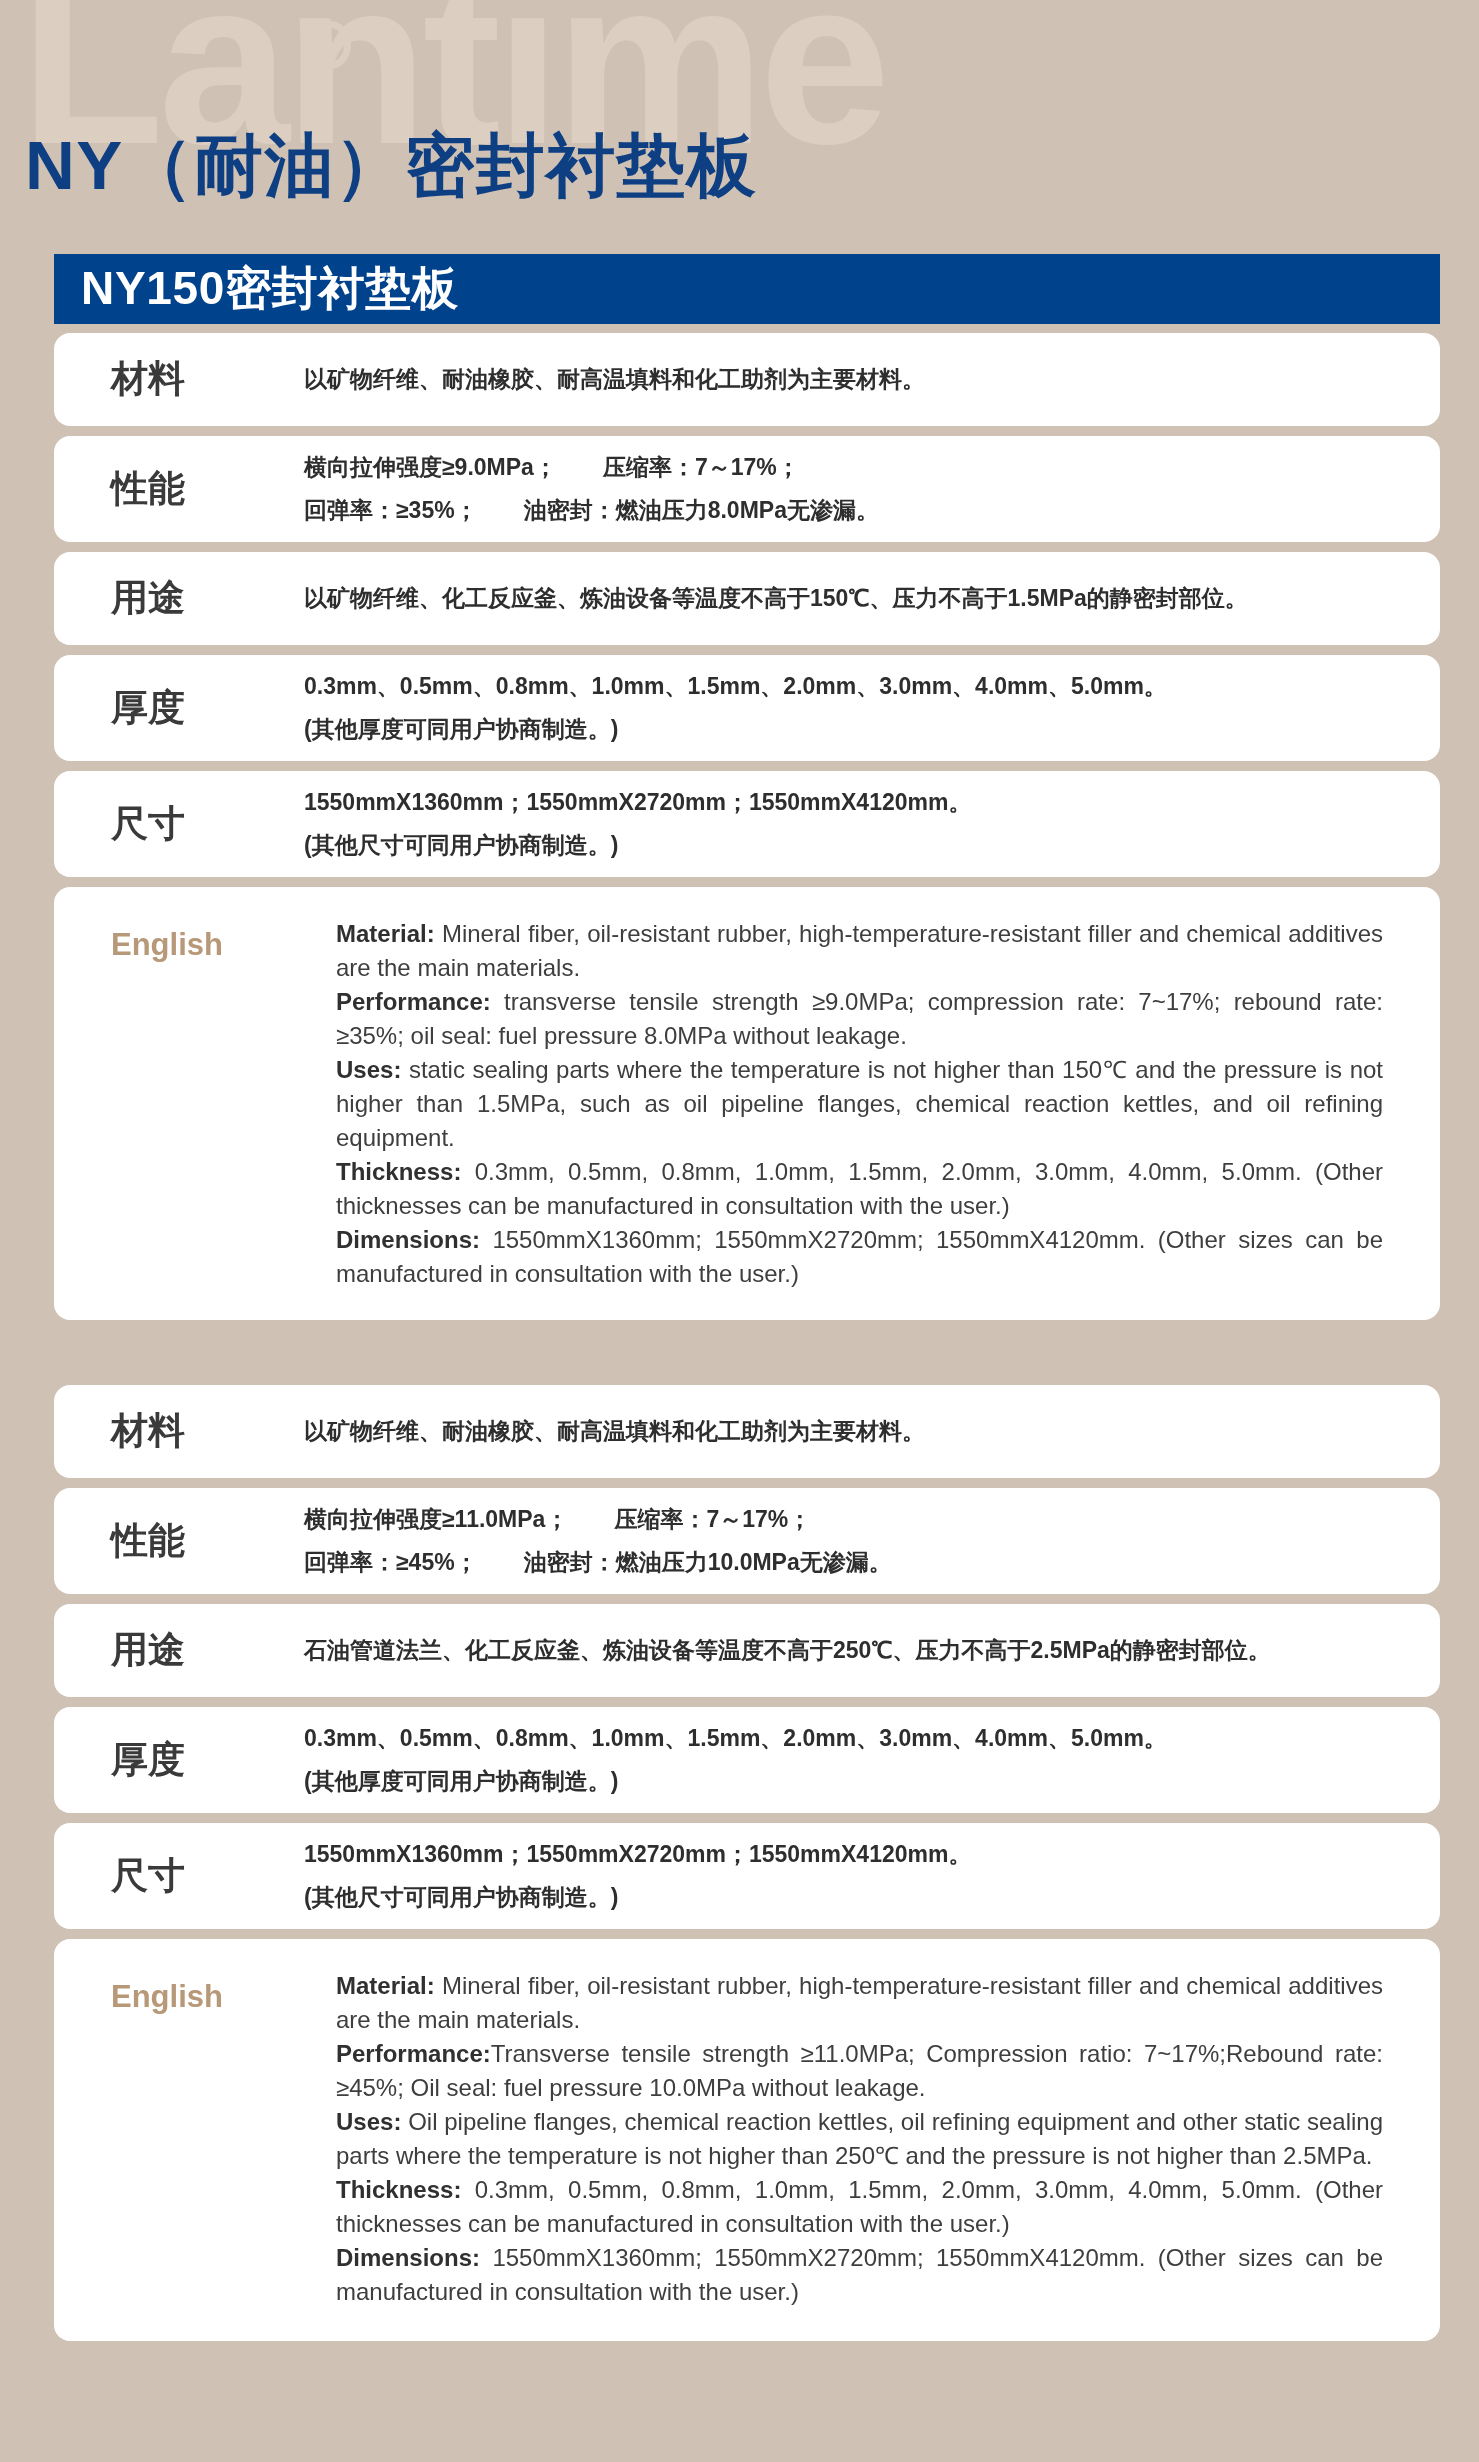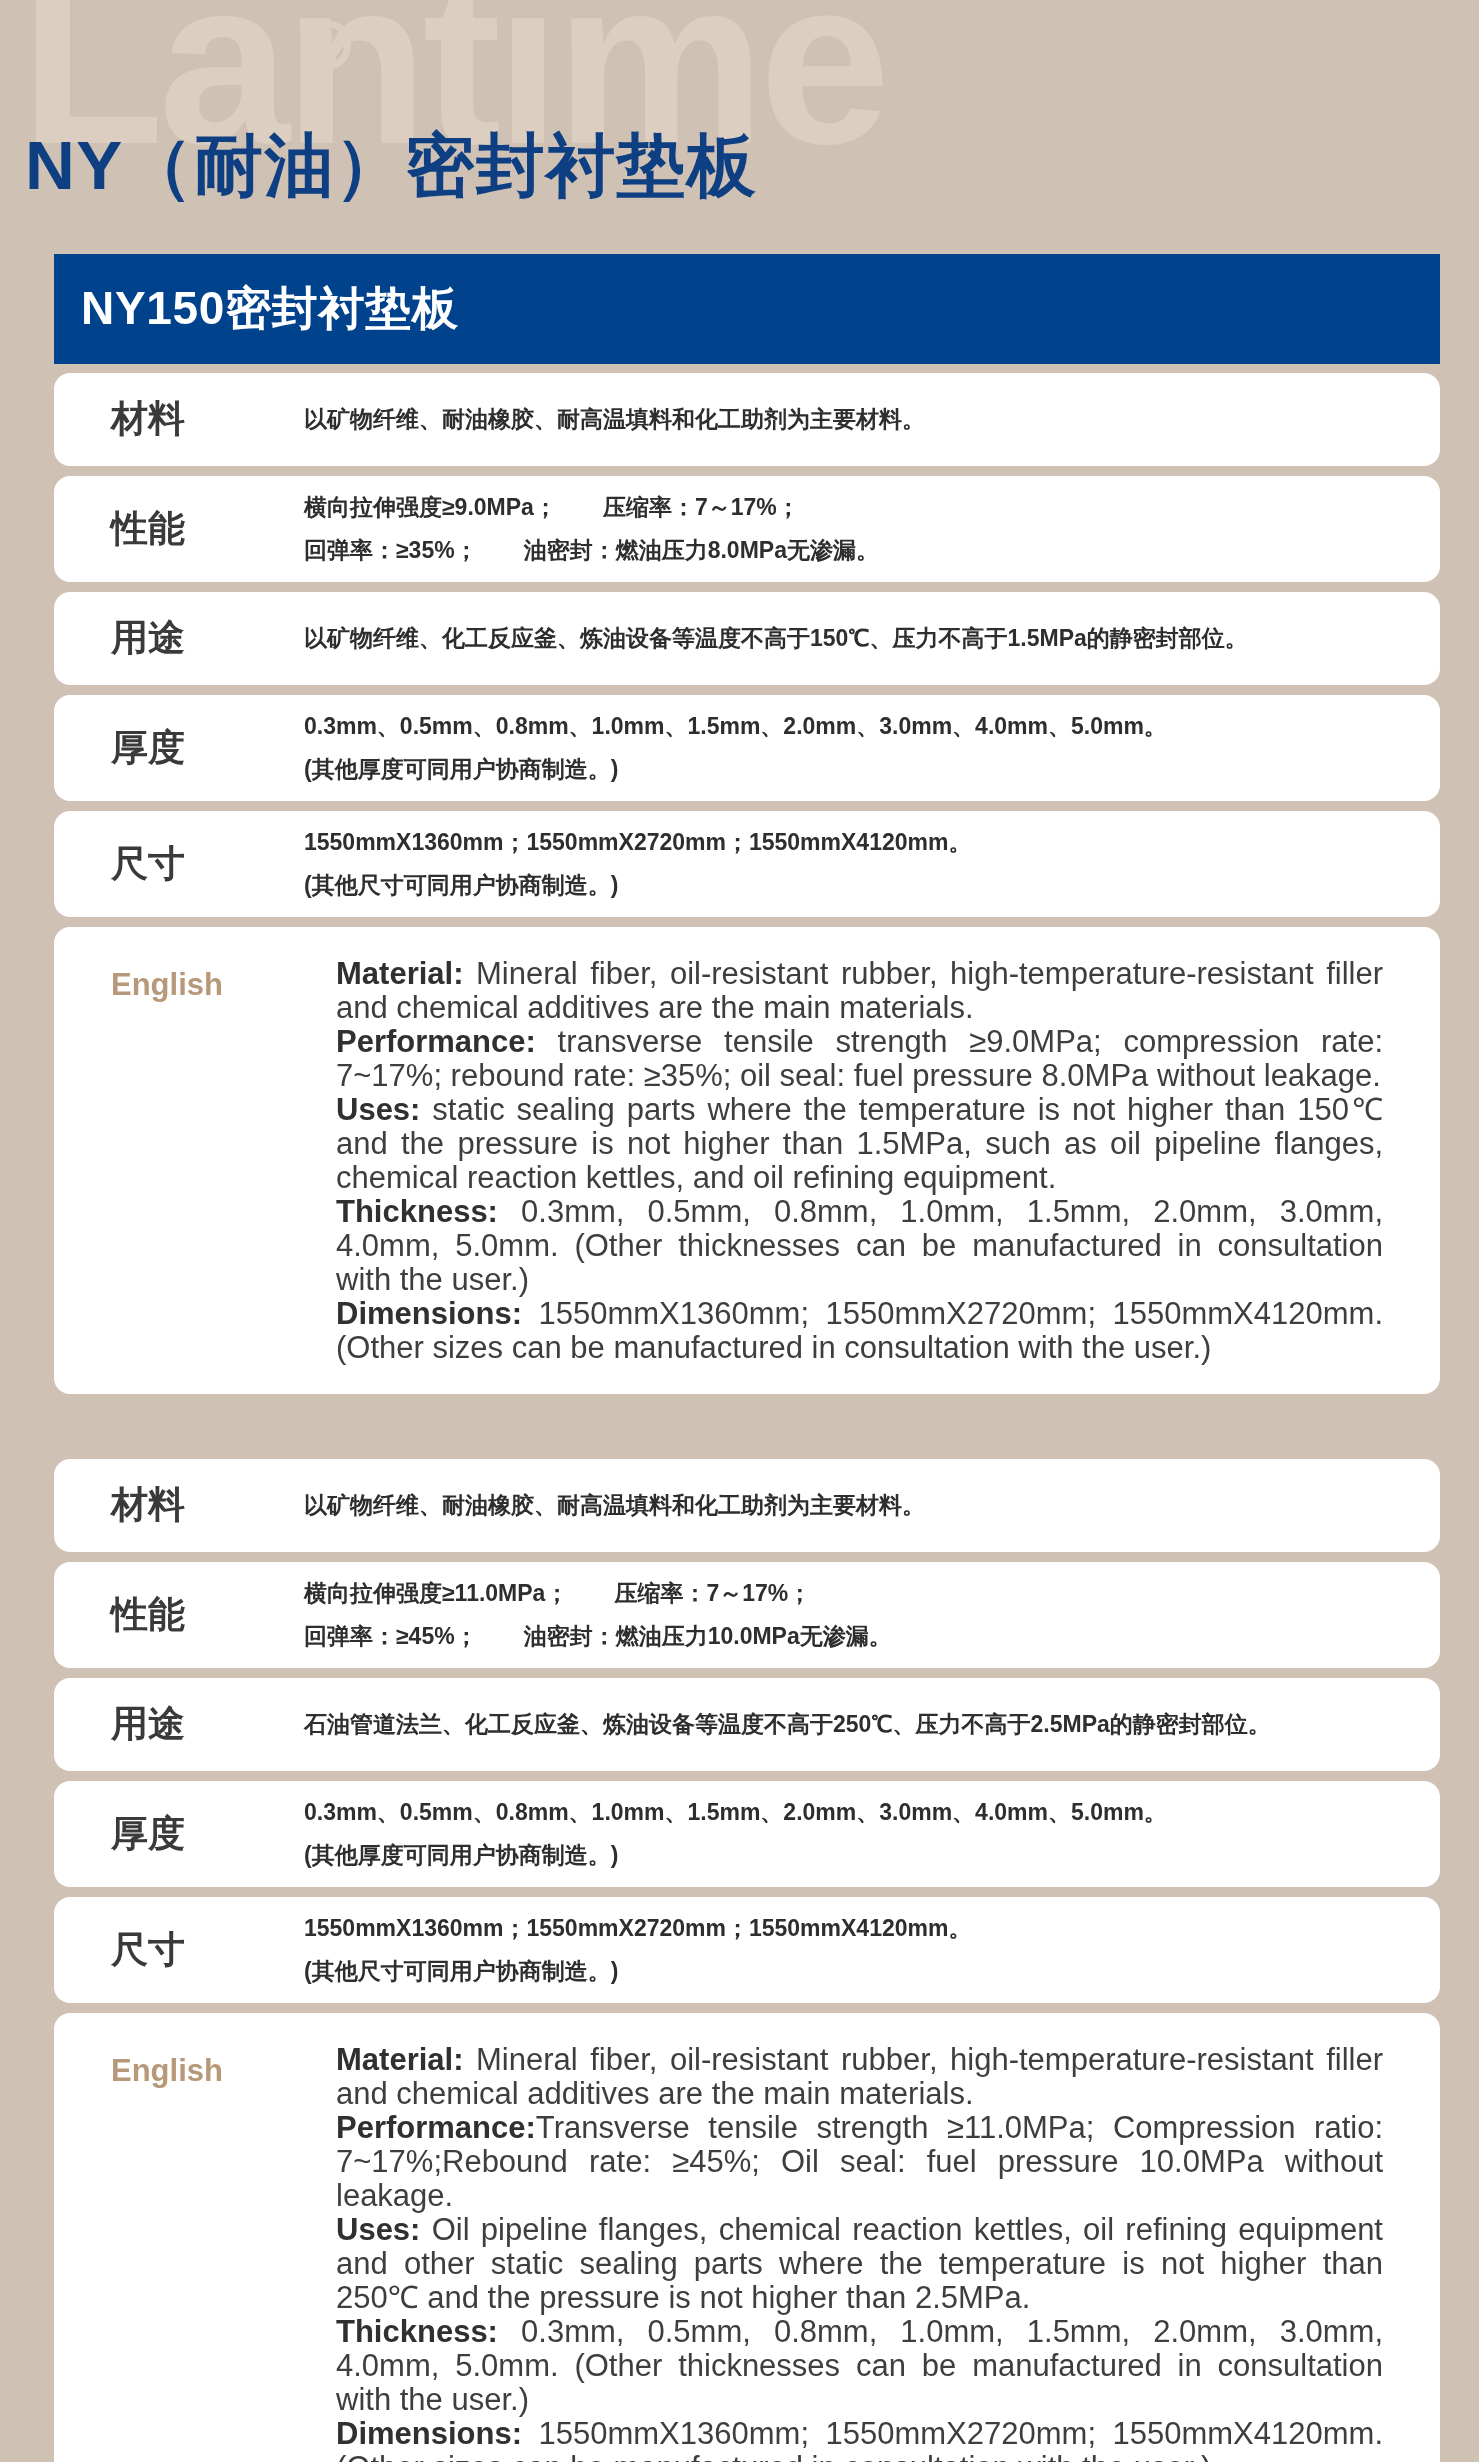--- a/index.html
+++ b/index.html
@@ -20,21 +20,21 @@
     width:27px;height:34px;
     border:7.9px solid #dccfc1;border-radius:50%;
   }
   .page-title{
     position:absolute;left:25px;top:120px;margin:0;
     font-size:69px;font-weight:700;color:#0e3f83;
     letter-spacing:1.4px;white-space:nowrap;
   }
   .content{position:absolute;left:54px;top:254px;width:1386px;}
   .section-bar{
-    height:110px;background:#00428c;
+    height:70px;background:#00428c;
     display:flex;align-items:center;
     padding-left:27px;box-sizing:border-box;
     margin-bottom:8.6px;
   }
   .section-bar span{
     color:#ffffff;font-size:46px;font-weight:700;letter-spacing:0.7px;white-space:nowrap;
   }
   .section2{margin-top:65px;}
   .row{
     background:#ffffff;
@@ -60,21 +60,21 @@
     align-items:flex-start;
     min-height:402px;
     padding:30px 0 29px 0;
     gap:32px;
   }
   .english-row .row-label{
     font-size:31px;color:#b79878;padding-top:10px;
   }
   .eng-content{
     flex:1;padding-right:57px;
-    font-size:31px;color:#3e3e3e;line-height:34px;
+    font-size:24px;color:#3e3e3e;line-height:34px;
     text-align:justify;
   }
   .eng-content p{margin:0;}
   .eng-content b{font-weight:700;color:#303030;}
 </style>
 </head>
 <body>
 
 <div class="watermark">Lantime</div>
 <div class="watermark-ring"></div>

